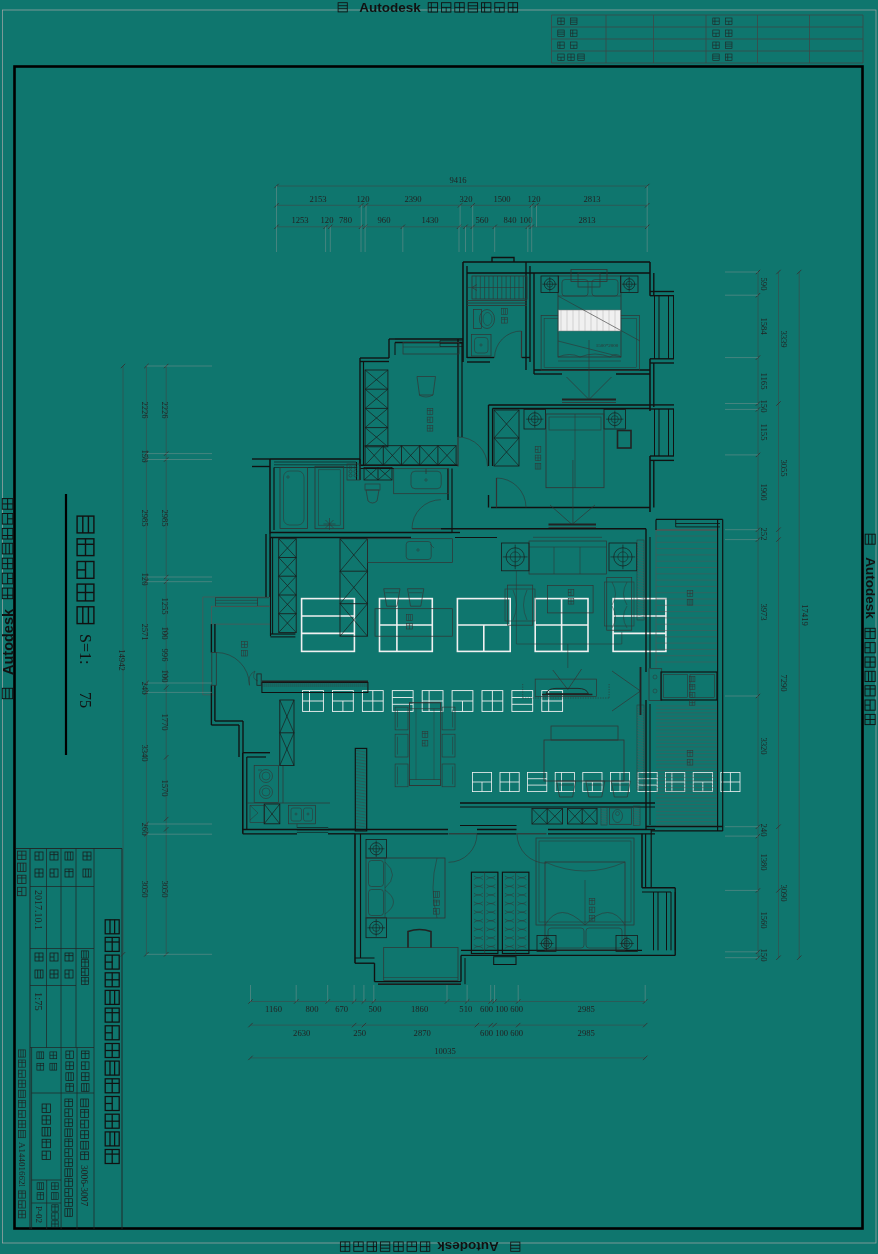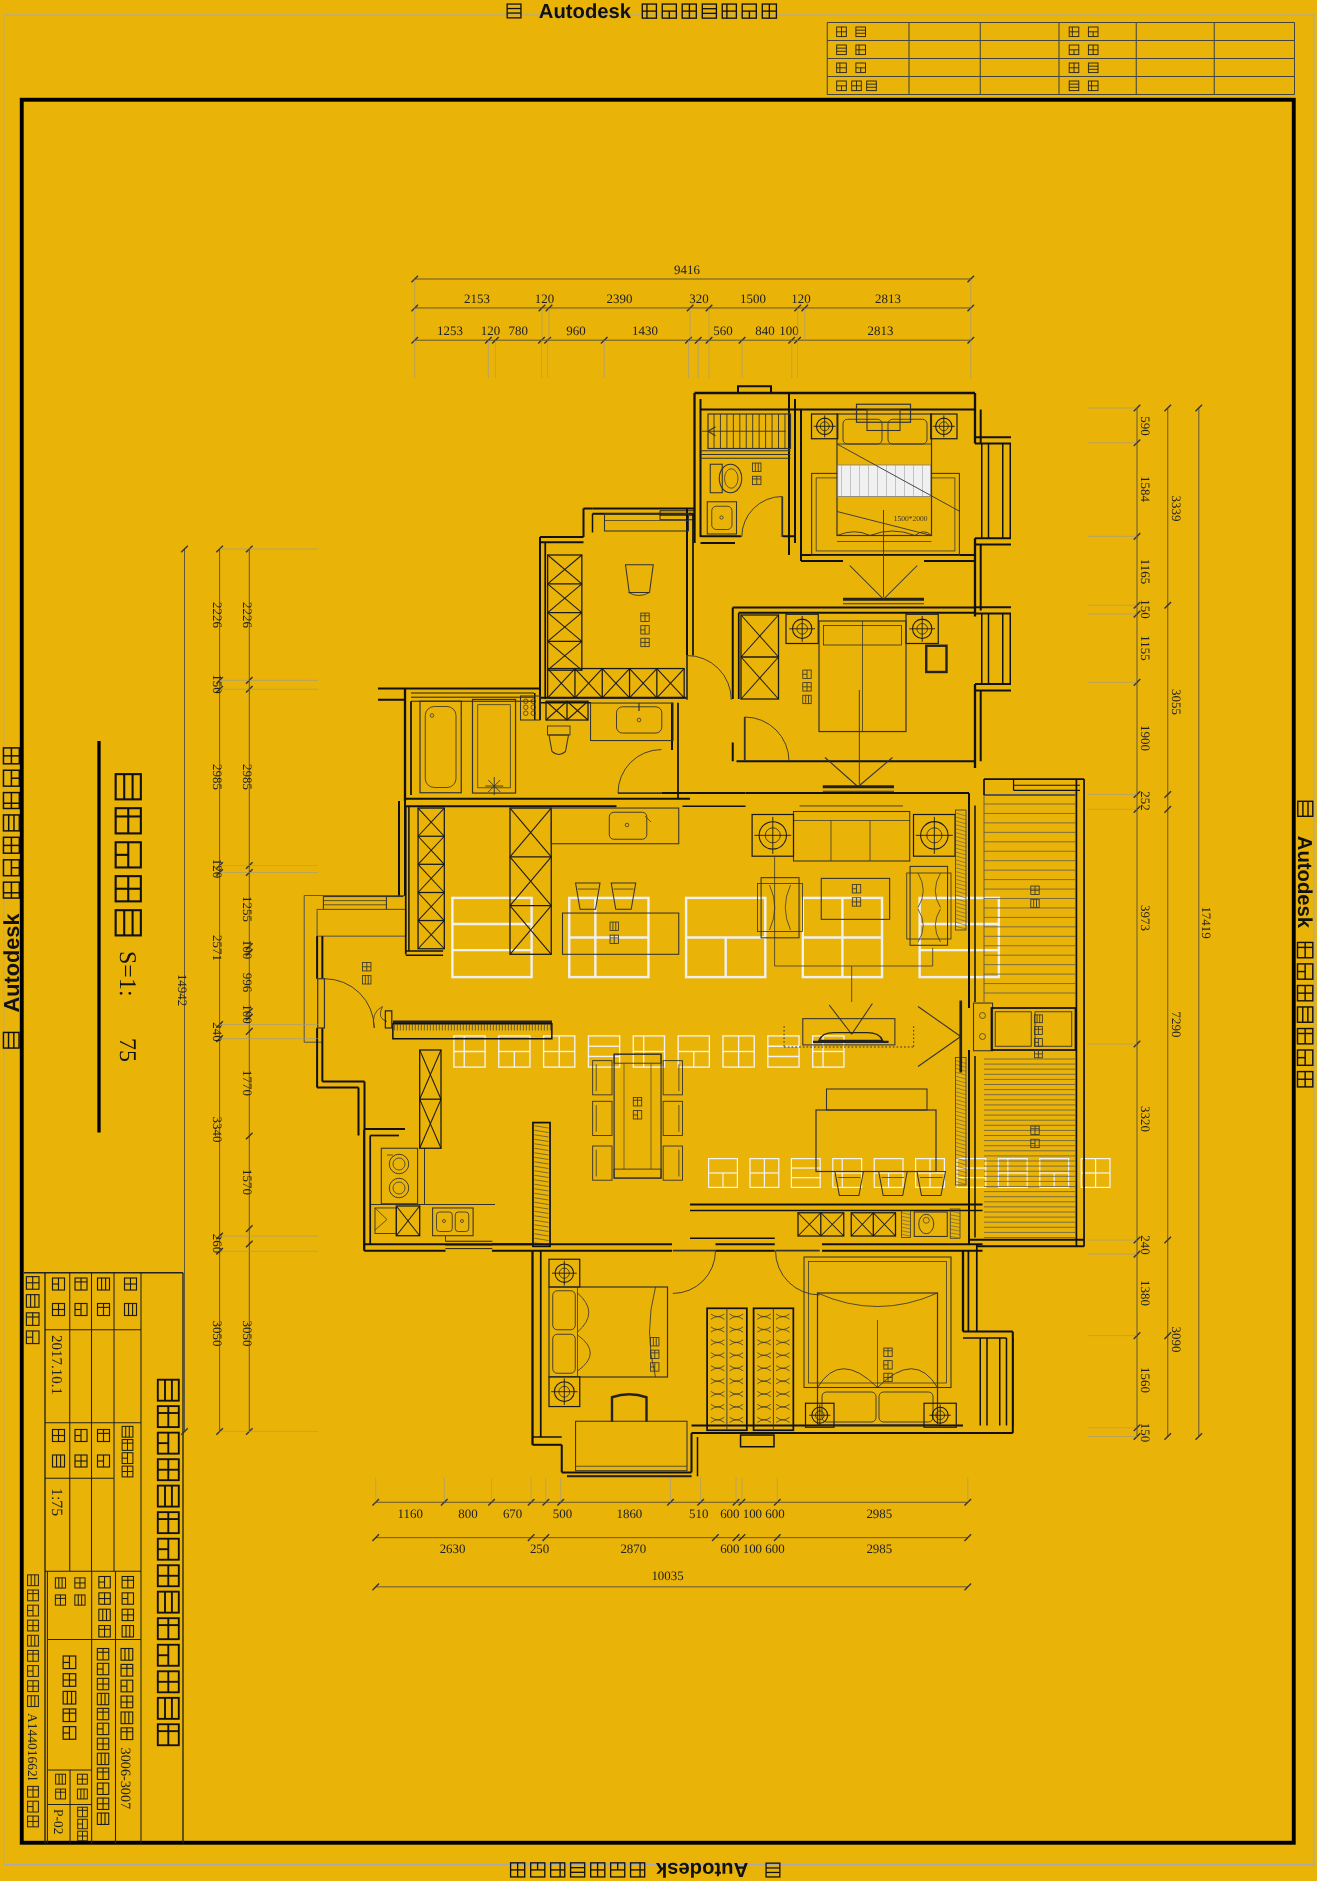--- a/index.html
+++ b/index.html
@@ -1,14 +1,14 @@
 <!DOCTYPE html>
 <html><head><meta charset="utf-8"><title>plan</title><style>
 html,body{margin:0;padding:0;background:#fff;}
-#page{position:relative;width:878px;height:1254px;overflow:hidden;background:#eab308;}
+#page{position:relative;width:878px;height:1254px;overflow:hidden;background:#0f766e;}
 </style></head><body>
 <div id="page">
 <svg width="878" height="1254" viewBox="0 0 878 1254">
 <rect x="2.5" y="10.0" width="873.5" height="1233.0" stroke="#a9a9a9" stroke-width="0.7" fill="none"></rect>
       <rect x="14.5" y="66.5" width="848.0" height="1162.0" stroke="#000" stroke-width="2.6" fill="none"></rect>
       <g stroke="#111" stroke-width="0.86" fill="none">
         <rect x="338.1" y="2.7" width="9.2" height="9.2"></rect>
         <line x1="338.1" y1="5.7" x2="347.3" y2="5.7"></line>
         <line x1="338.1" y1="8.7" x2="347.3" y2="8.7"></line>
       </g>

